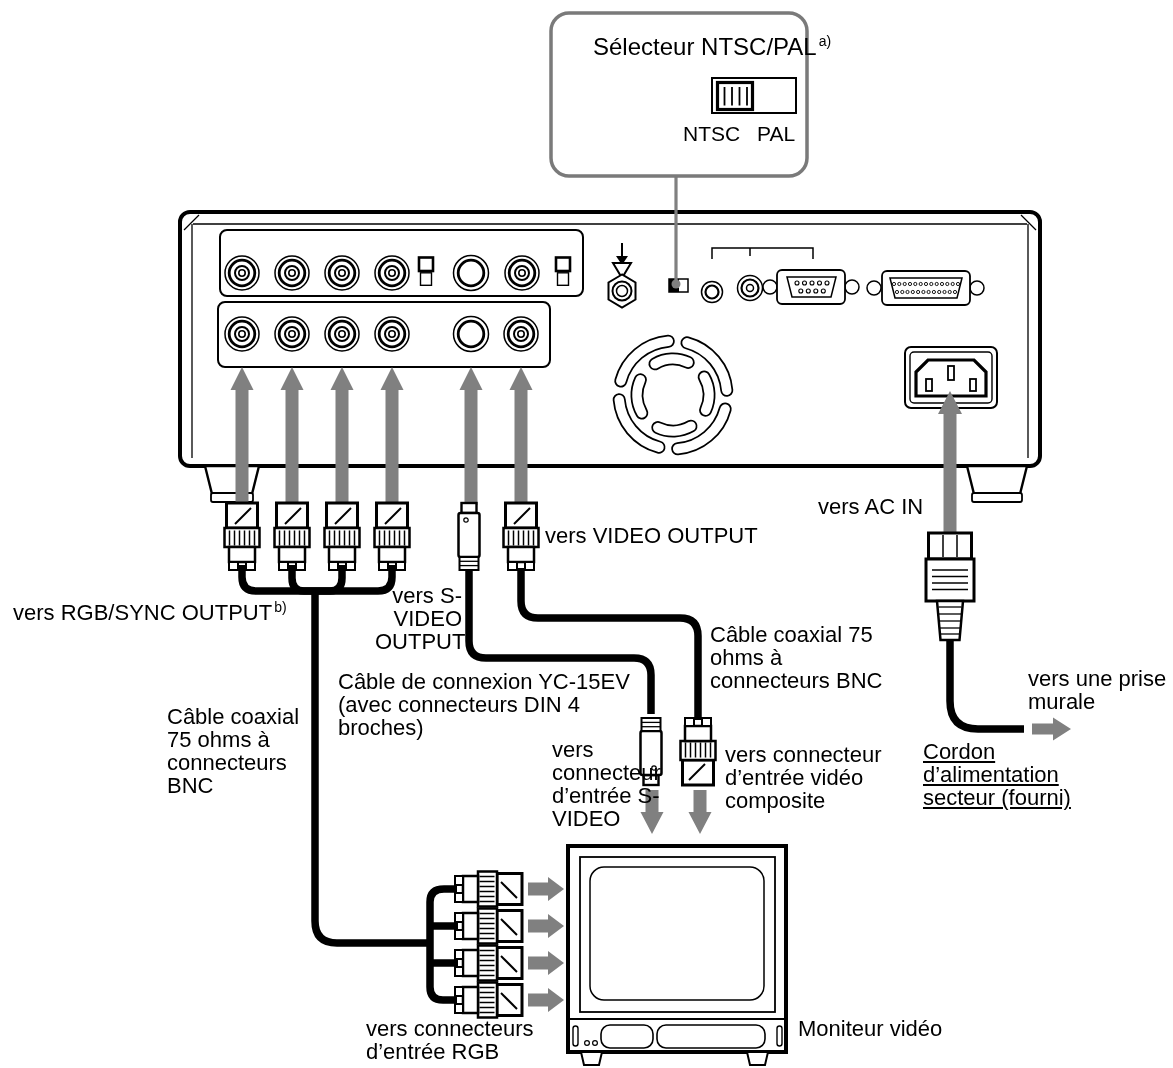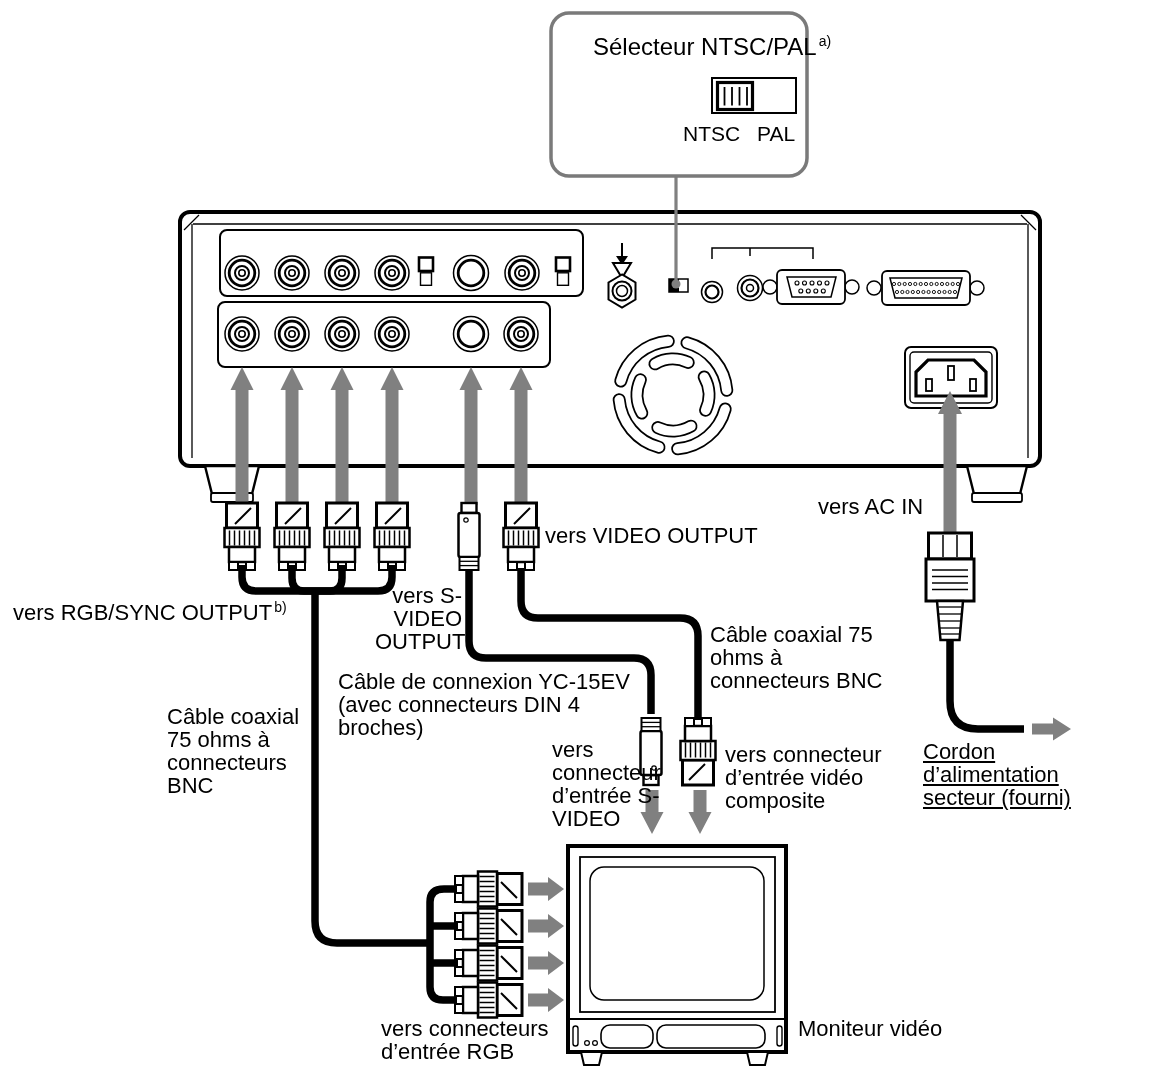--- a/index.html
+++ b/index.html
@@ -322,20 +322,22 @@
 <div class="lbl" style="left:710px;top:623px;">Câble coaxial 75
 ohms à
 connecteurs BNC</div>
 <div class="lbl" style="left:518px;top:738px;margin-left:34px;">vers
 connecteur
 d’entrée S-
 VIDEO</div>
 <div class="lbl" style="left:725px;top:743px;">vers connecteur
 d’entrée vidéo
 composite</div>
+<div class="lbl" style="left:1028px;top:667px;">vers une prise
+murale</div>
 <div class="lbl" style="left:923px;top:740px;text-decoration:underline;">Cordon
 d’alimentation
 secteur (fourni)</div>
-<div class="lbl" style="left:381px;top:1017px;">vers connecteurs
+<div class="lbl" style="left:366px;top:1017px;">vers connecteurs
 d’entrée RGB</div>
 <div class="lbl" style="left:798px;top:1017px;white-space:nowrap;">Moniteur vidéo</div>
 
 </div>
 
 </body></html>

